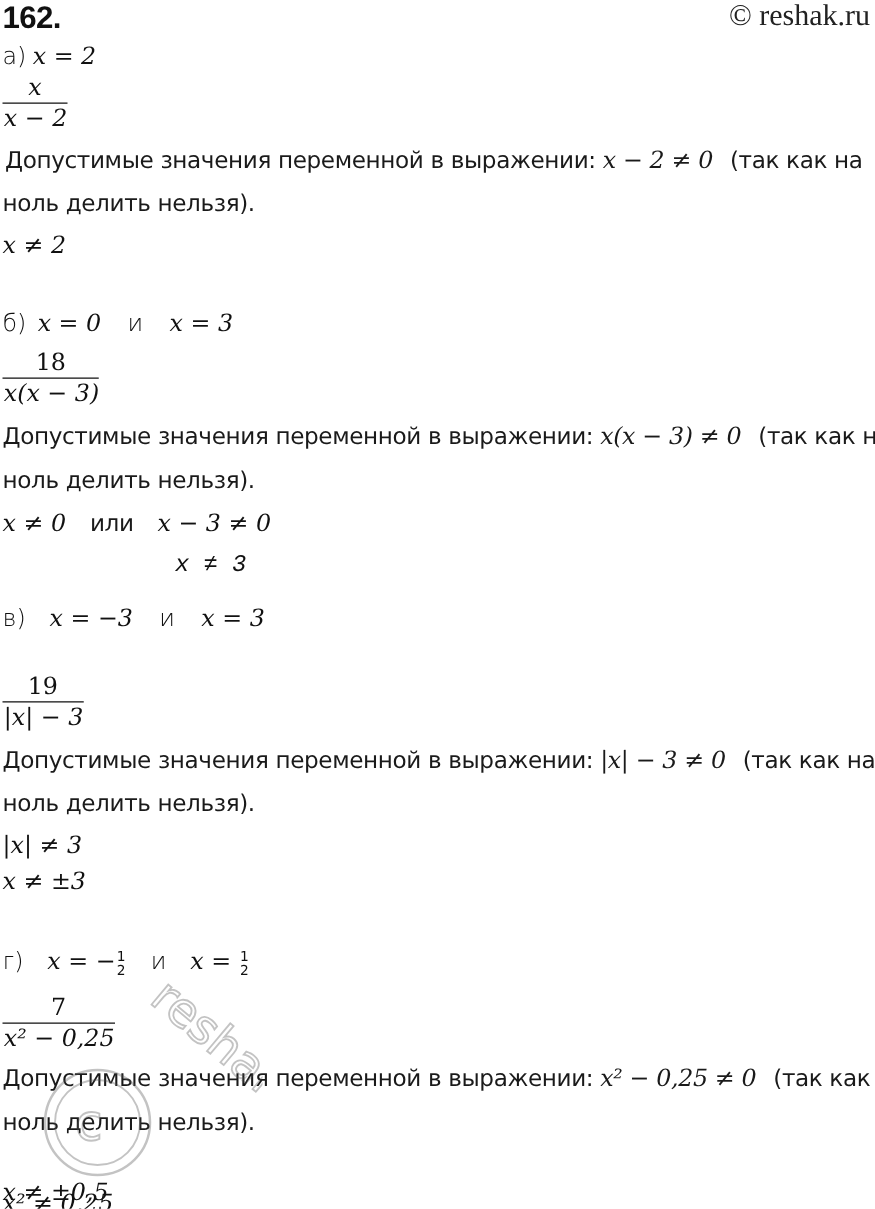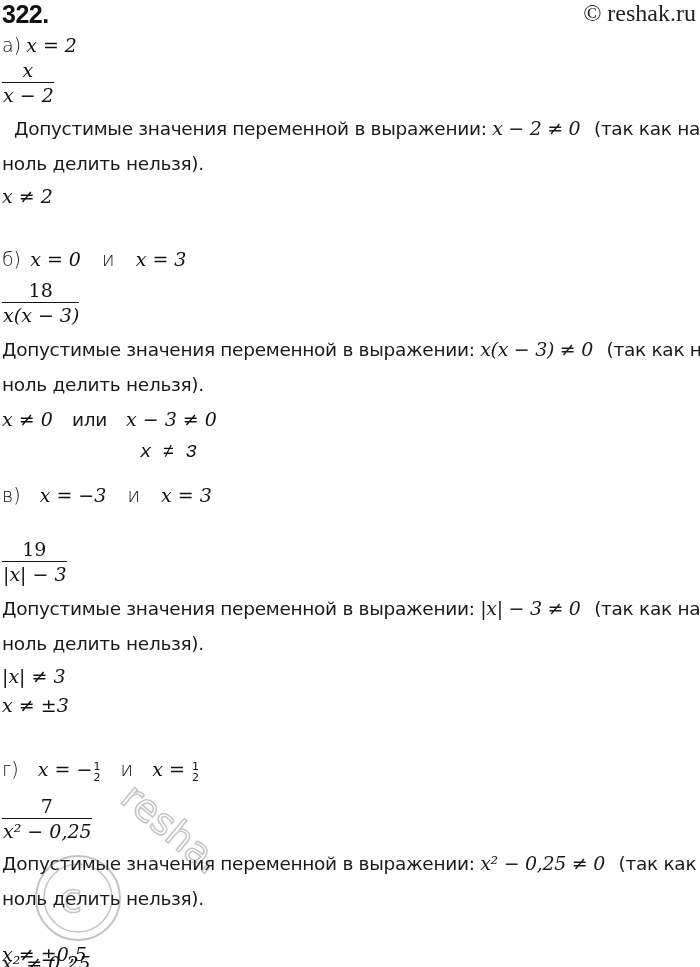--- a/index.html
+++ b/index.html
@@ -14,32 +14,32 @@
   .frac { position:absolute; display:inline-block; text-align:center; font-family:"DejaVu Serif", serif; font-size:19px; }
   .frac .num { display:block; padding:0 2px; line-height:24px; }
   .frac .den { display:block; border-top:1.5px solid #111; line-height:24px; padding:0 0 0 1px; text-align:left; }
   .small-frac { display:inline-block; vertical-align:middle; text-align:center; font-size:11px; line-height:11px; font-family:"DejaVu Sans", sans-serif; margin:0 1px; }
   .small-frac span { display:block; }
   .watermark { position:absolute; left:20px; top:780px; width:190px; height:200px; opacity:0.35; pointer-events:none; }
 </style>
 </head>
 <body>
 
-<div class="abs title">322.</div>
+<div class="abs title">162.</div>
 <div class="abs copyright">© reshak.ru</div>
 
 <div class="abs" style="left:2px; top:34px;">
   <span class="label">а)</span>
   <span class="m mi" style="">x = 2</span>
 </div>
 <div class="frac" style="left:2px; top:58px;">
   <span class="num mi">x</span>
   <span class="den mi">x − 2</span>
 </div>
-<div class="abs txt" style="left:14px; top:117px;">
+<div class="abs txt" style="left:4px; top:117px;">
   <span>Допустимые значения переменной в выражении:</span>
   <span class="m mi">x − 2 ≠ 0</span>
   <span style="margin-left:8px;">(так как на</span>
 </div>
 <div class="abs txt" style="left:2px; top:153px;">ноль делить нельзя).</div>
 <div class="abs m mi" style="left:2px; top:185px;">x ≠ 2</div>
 
 <div class="abs" style="left:2px; top:248px;">
   <span class="label">б)</span>
   <span class="m mi" style="margin-left:4px;">x = 0</span>

